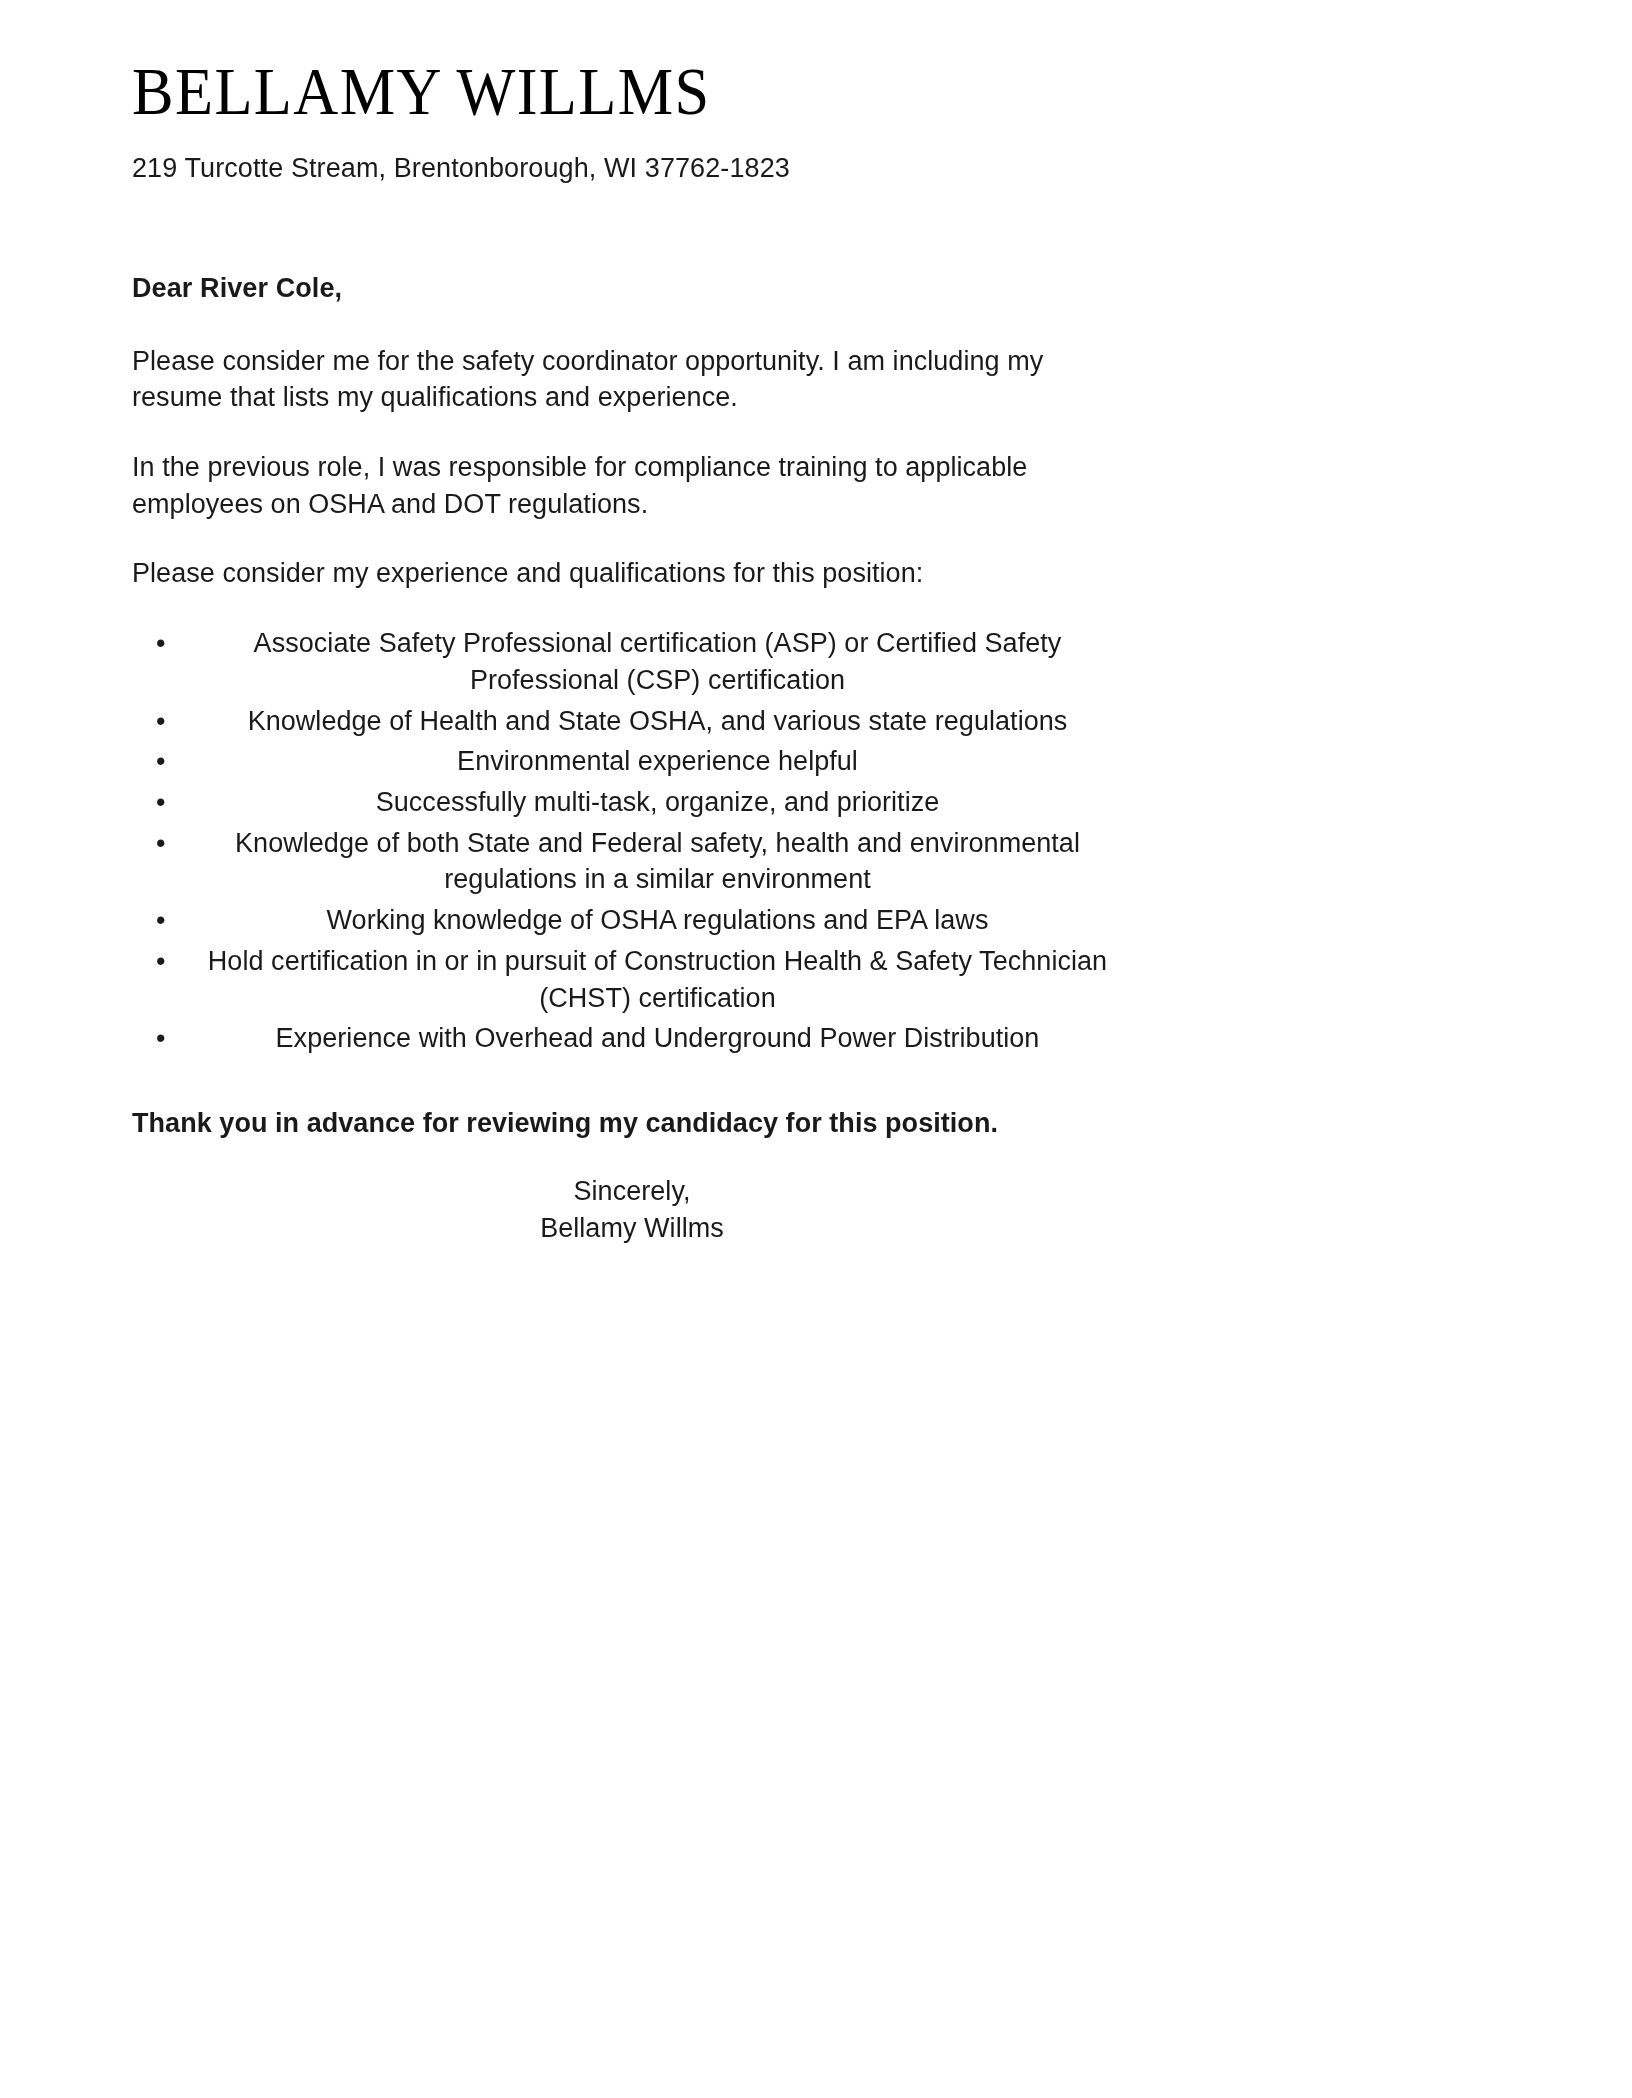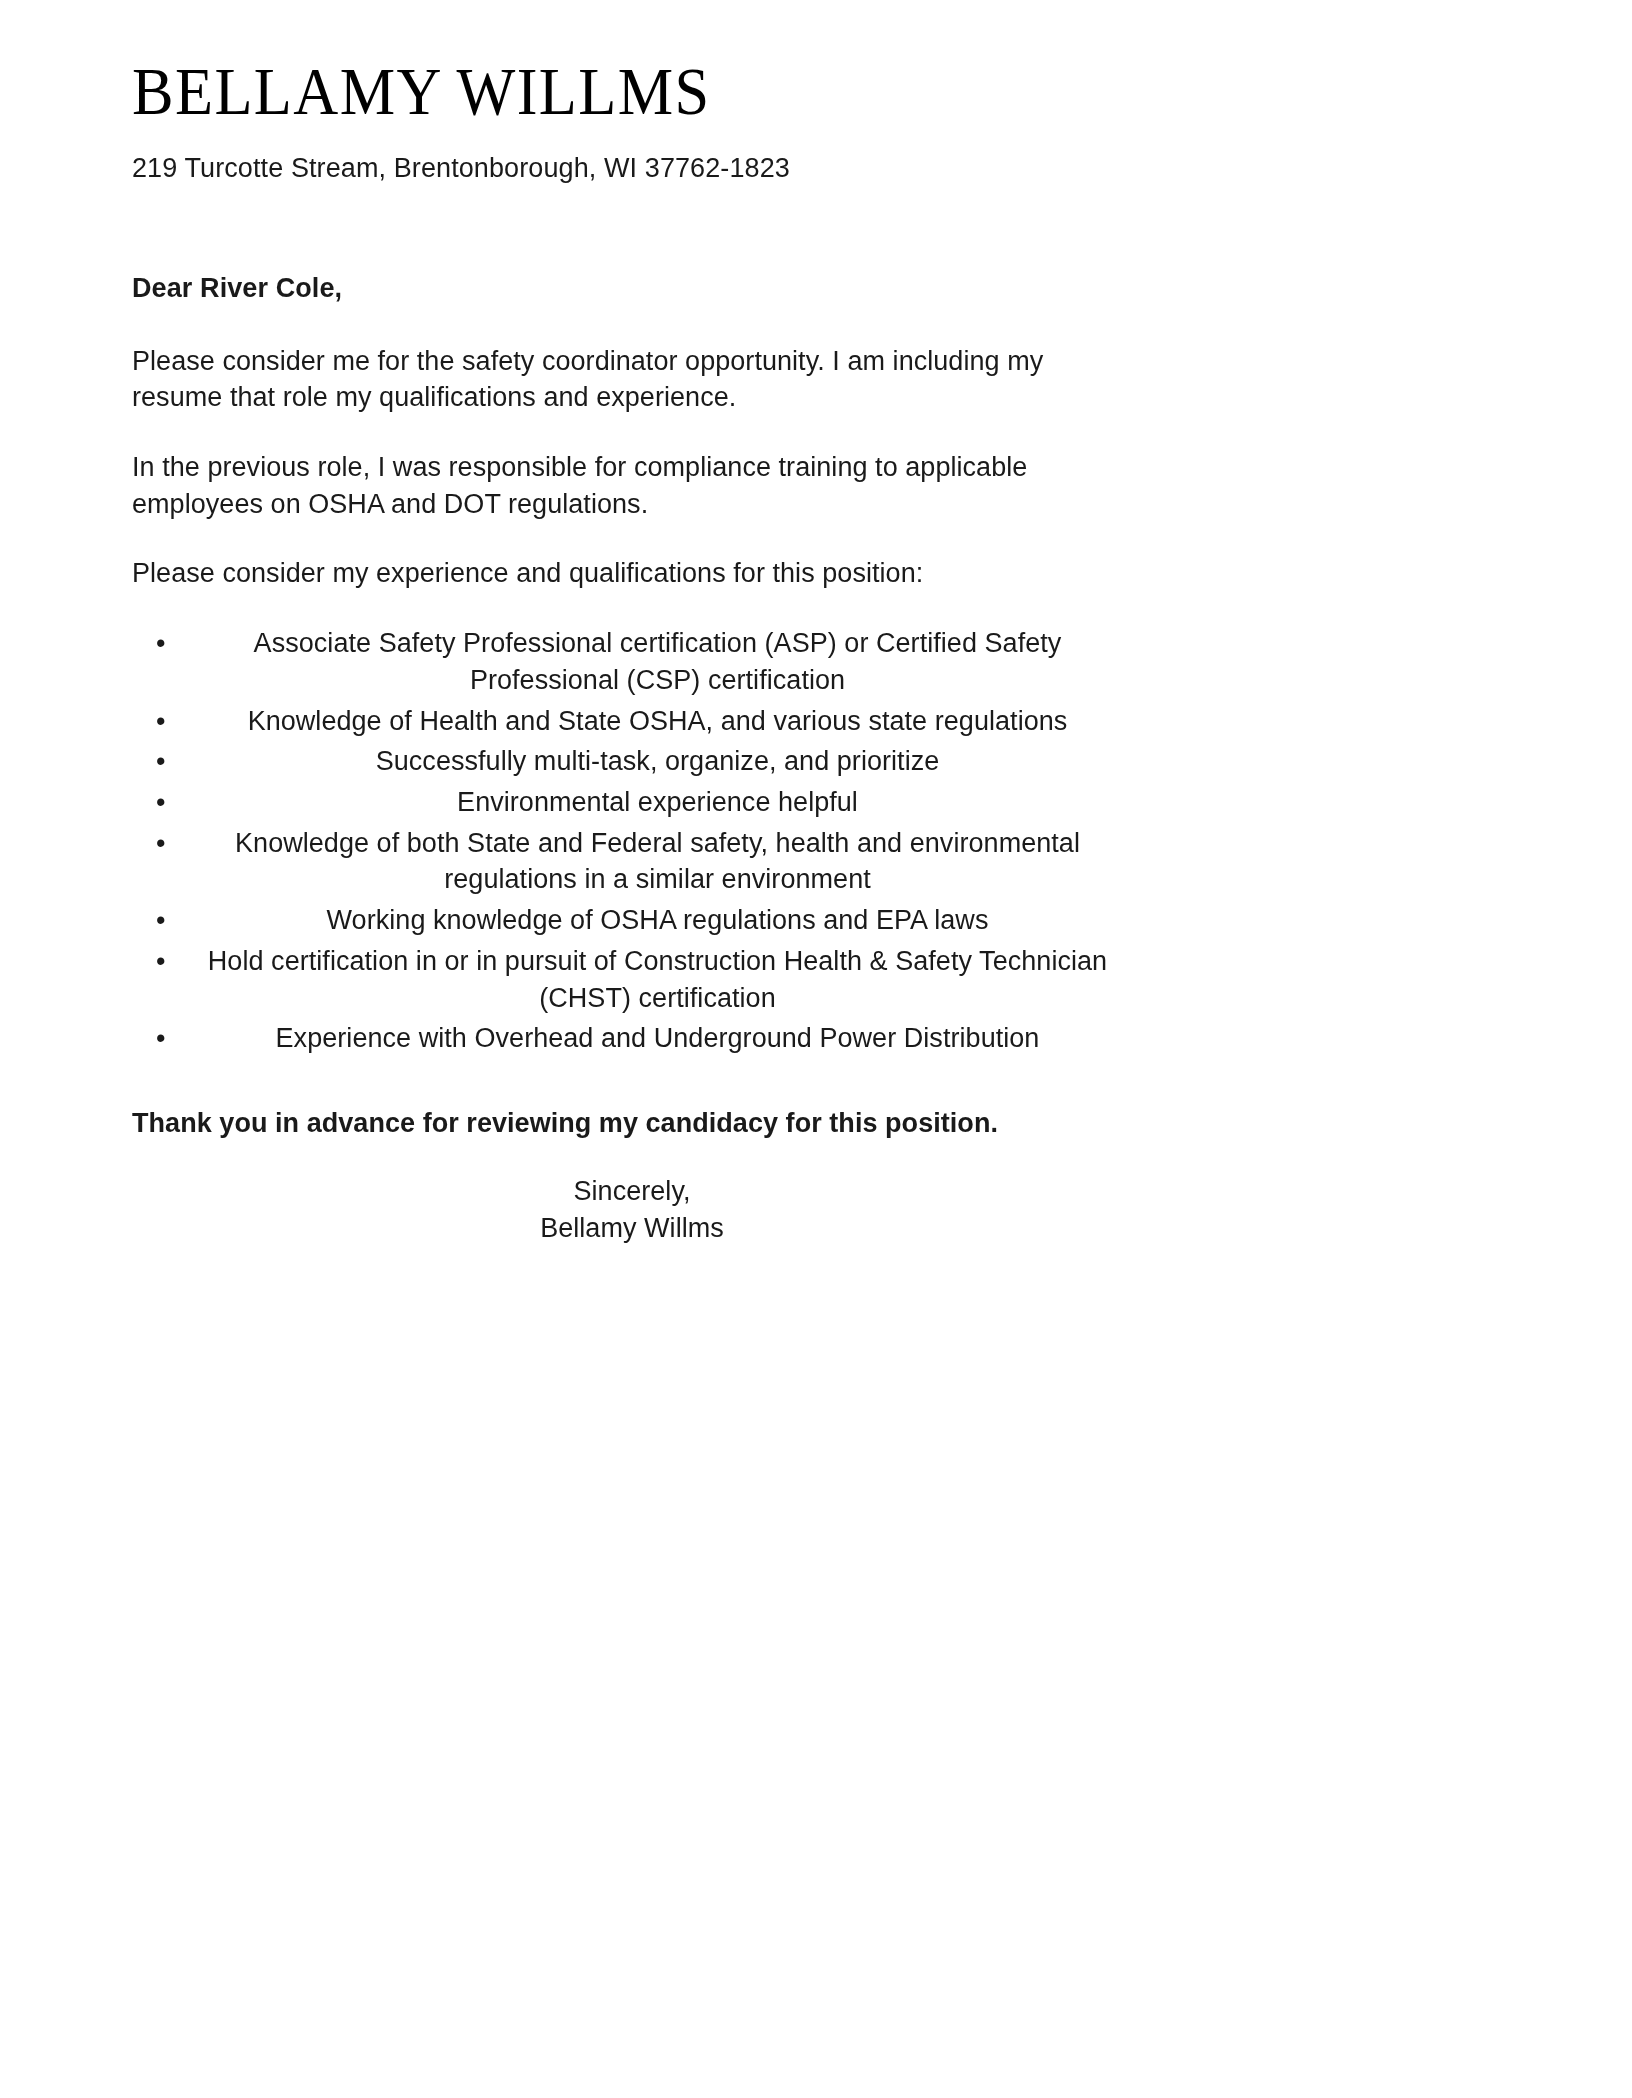--- a/index.html
+++ b/index.html
@@ -135,31 +135,31 @@
 
     <div class="letter-header">
       <h1 class="applicant-name">BELLAMY WILLMS</h1>
       <p class="applicant-address">219 Turcotte Stream, Brentonborough, WI 37762-1823</p>
     </div>
 
     <div class="letter-body">
 
       <p class="salutation">Dear River Cole,</p>
 
-      <p class="body-paragraph">Please consider me for the safety coordinator opportunity. I am including my resume that role my qualifications and experience.</p>
+      <p class="body-paragraph">Please consider me for the safety coordinator opportunity. I am including my resume that lists my qualifications and experience.</p>
 
       <p class="body-paragraph">In the previous role, I was responsible for compliance training to applicable employees on OSHA and DOT regulations.</p>
 
       <p class="body-paragraph">Please consider my experience and qualifications for this position:</p>
 
       <ul class="qualifications-list">
         <li>Associate Safety Professional certification (ASP) or Certified Safety Professional (CSP) certification</li>
         <li>Knowledge of Health and State OSHA, and various state regulations</li>
+        <li>Environmental experience helpful</li>
         <li>Successfully multi-task, organize, and prioritize</li>
-        <li>Environmental experience helpful</li>
         <li>Knowledge of both State and Federal safety, health and environmental regulations in a similar environment</li>
         <li>Working knowledge of OSHA regulations and EPA laws</li>
         <li>Hold certification in or in pursuit of Construction Health &amp; Safety Technician (CHST) certification</li>
         <li>Experience with Overhead and Underground Power Distribution</li>
       </ul>
 
       <p class="closing-statement">Thank you in advance for reviewing my candidacy for this position.</p>
 
       <p class="signature-block">
         <span class="signature-line">Sincerely,</span>

